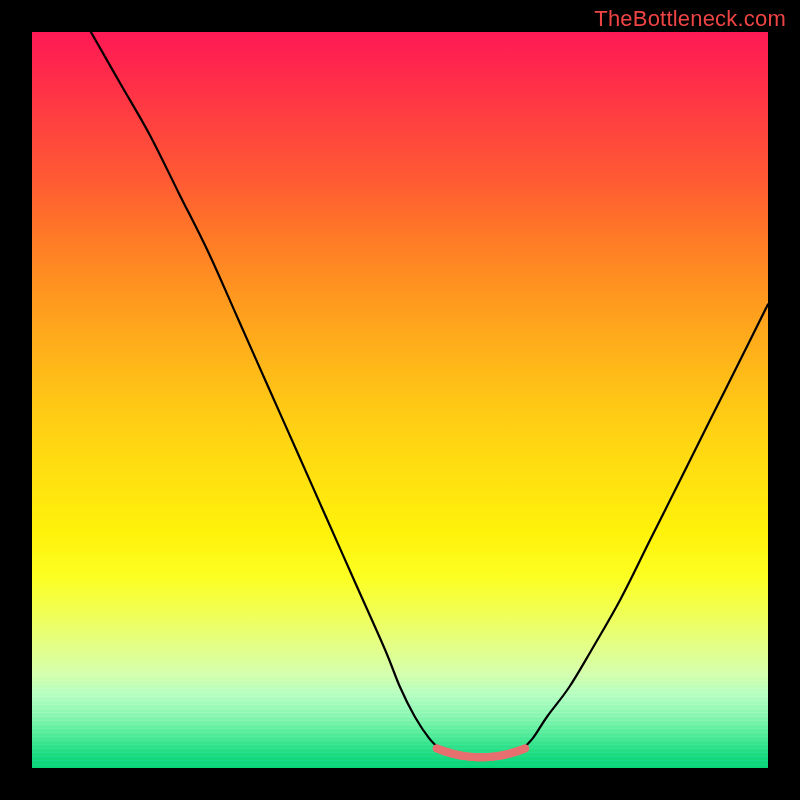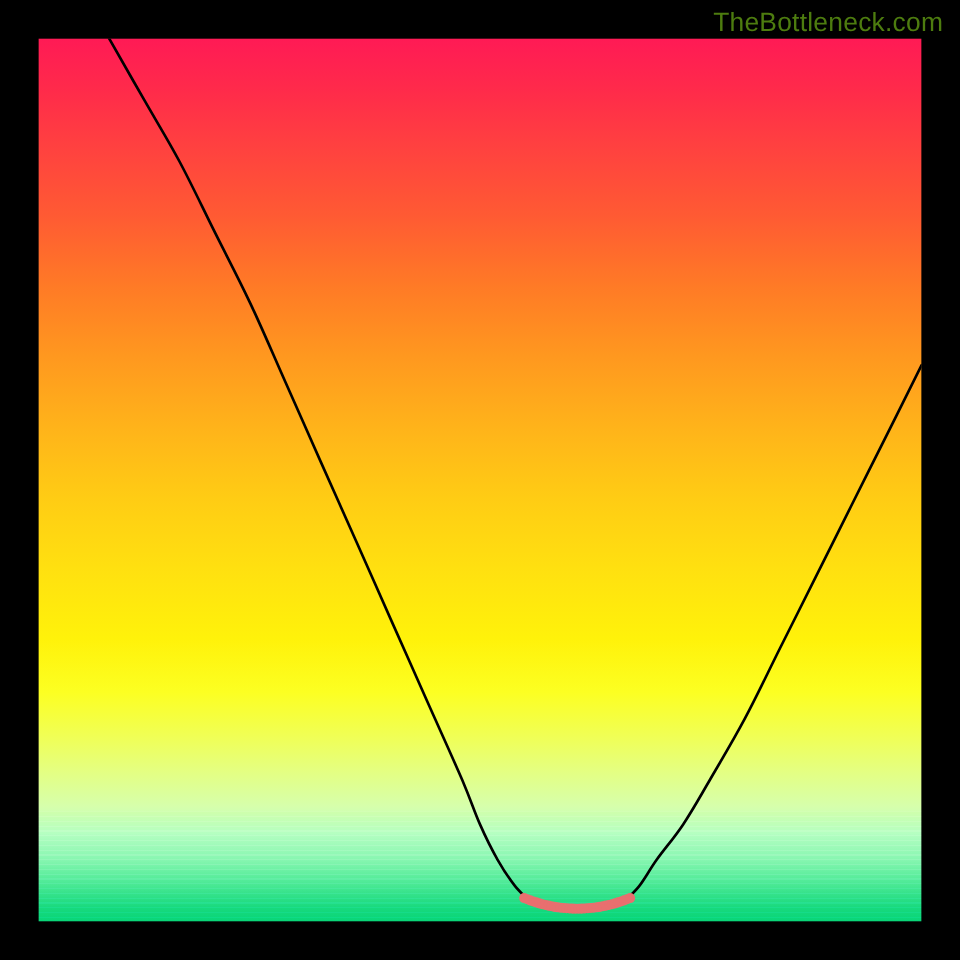--- a/index.html
+++ b/index.html
@@ -73,21 +73,21 @@
     inset: 0;
     width: 100%;
     height: 100%;
     overflow: visible;
     pointer-events: none;
   }
   .watermark {
     position: absolute;
     top: 6px;
     right: 14px;
-    color: #4d7c0f;
+    color: #ef4444;
     font-size: 22px;
     font-weight: 500;
     letter-spacing: 0.2px;
     user-select: none;
   }
 </style>
 </head>
 <body>
 
 <div class="frame">

